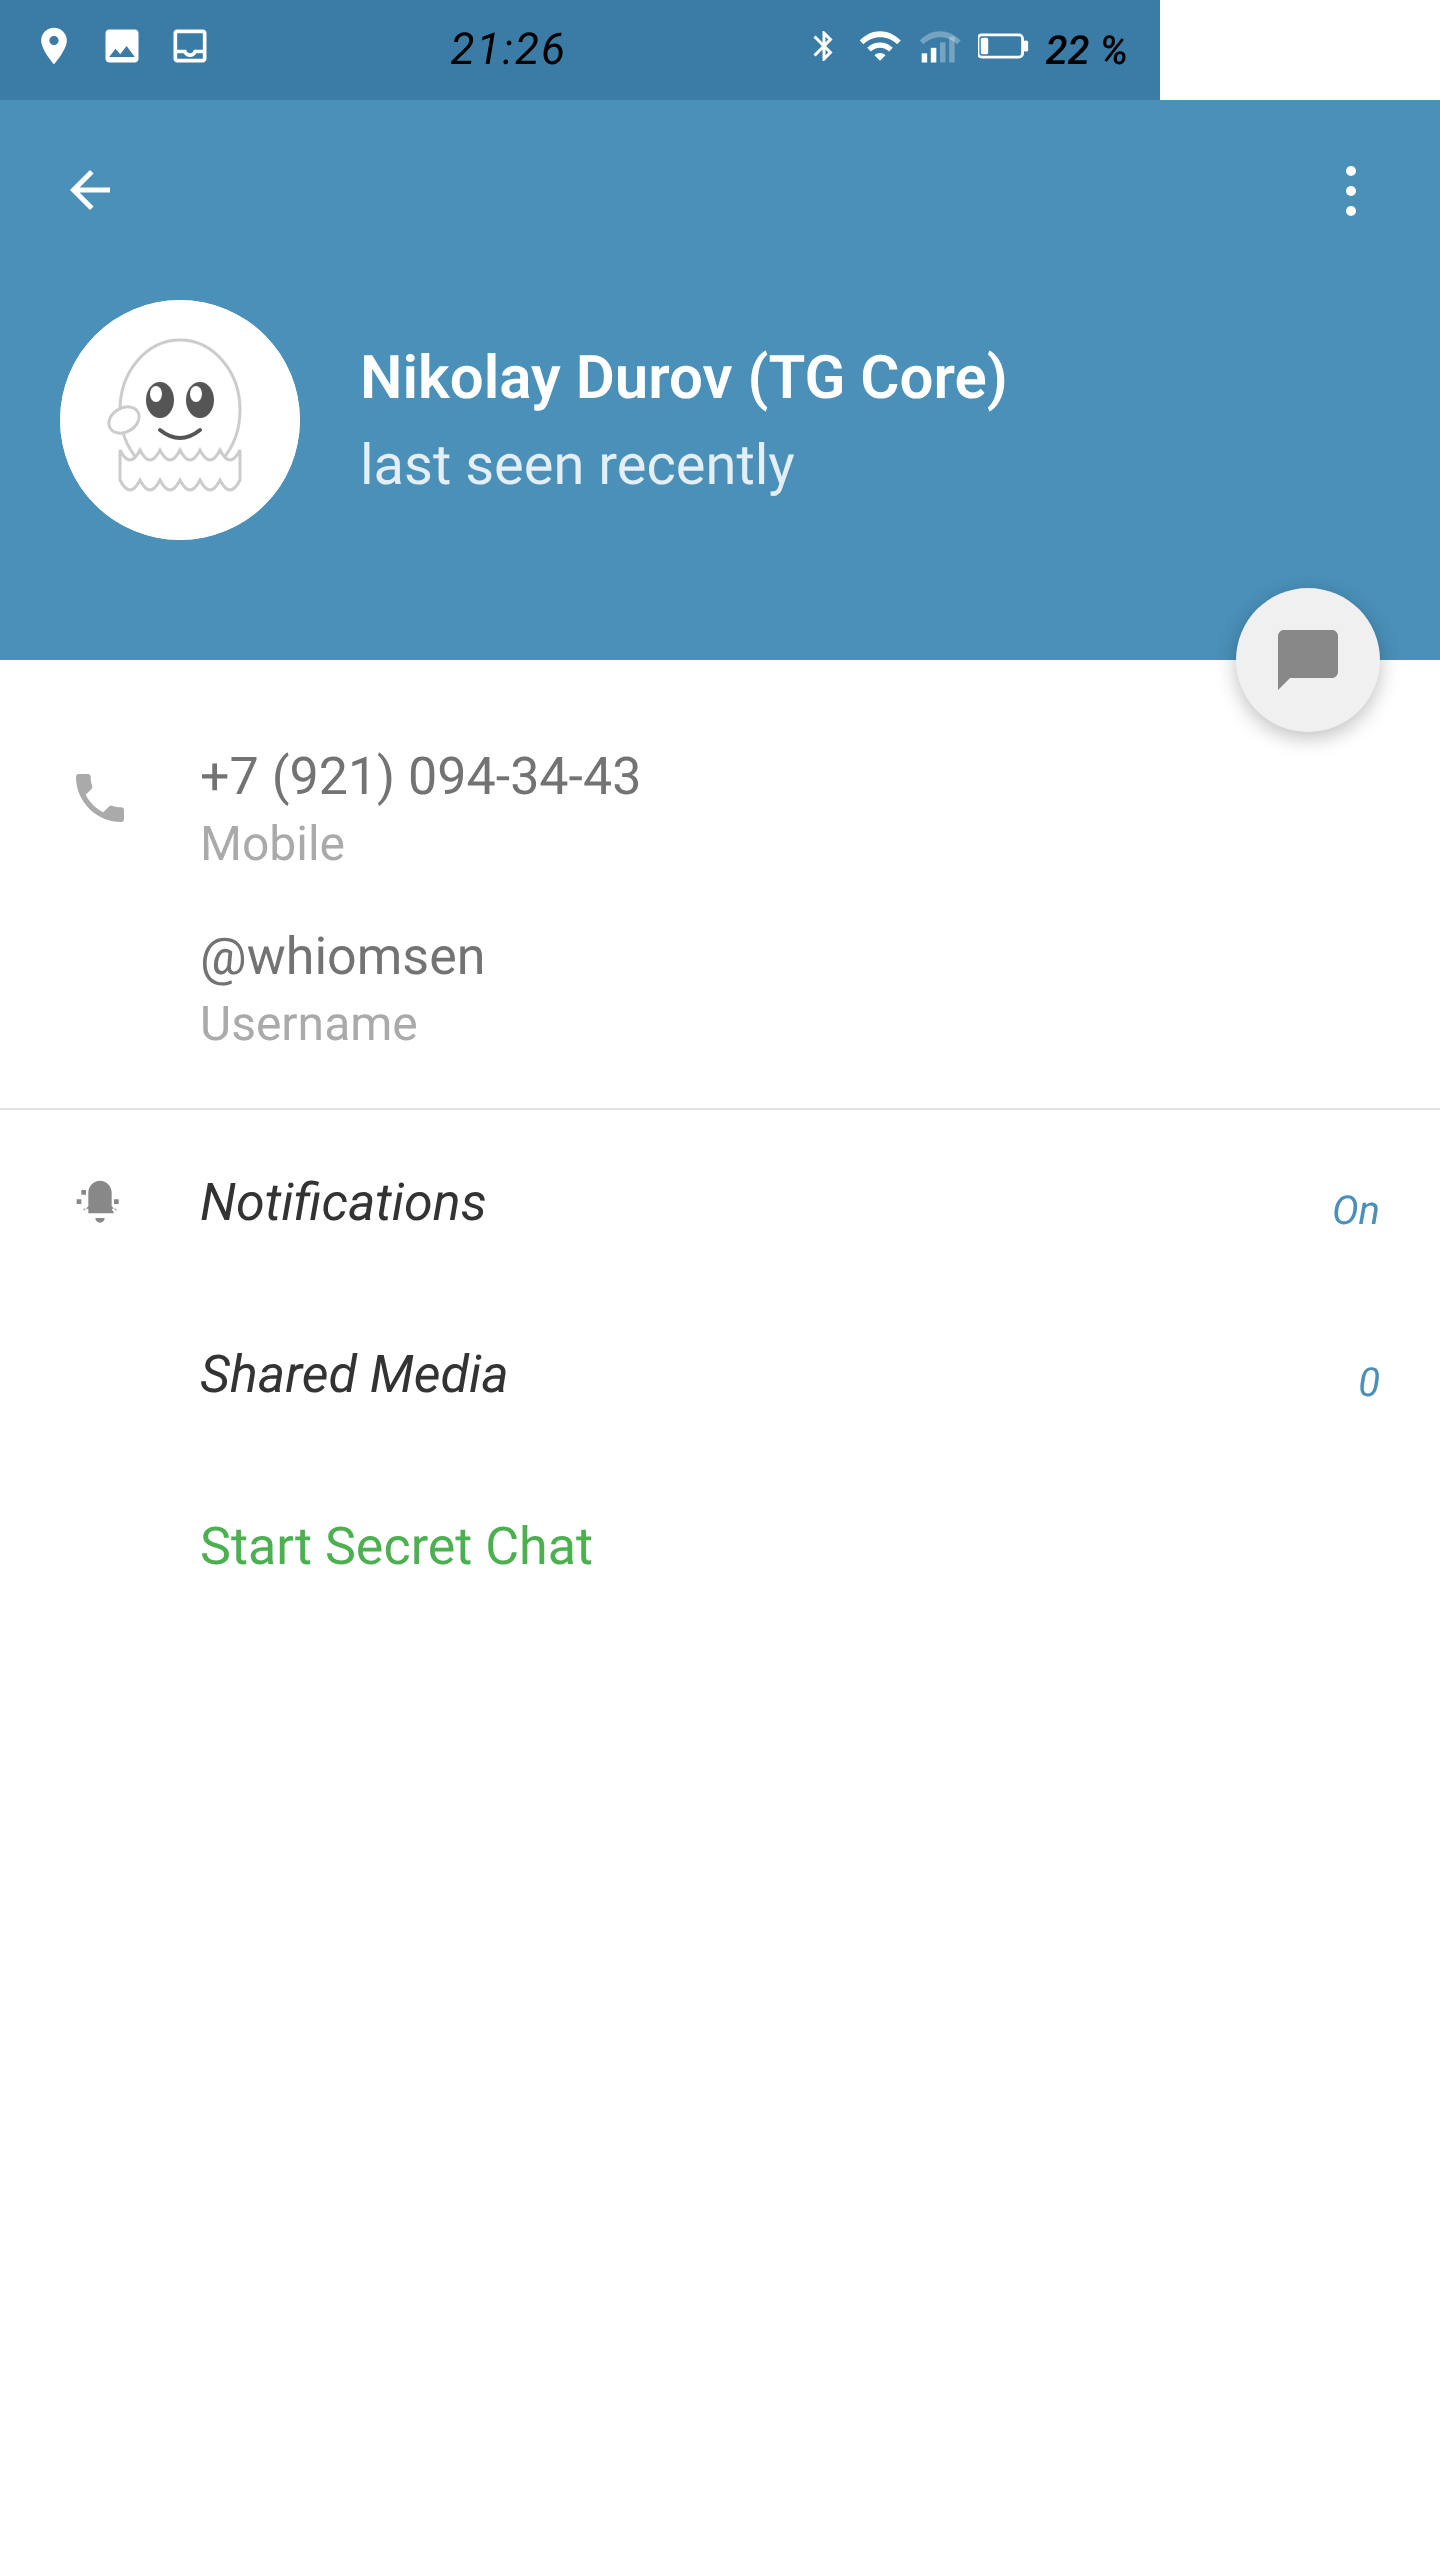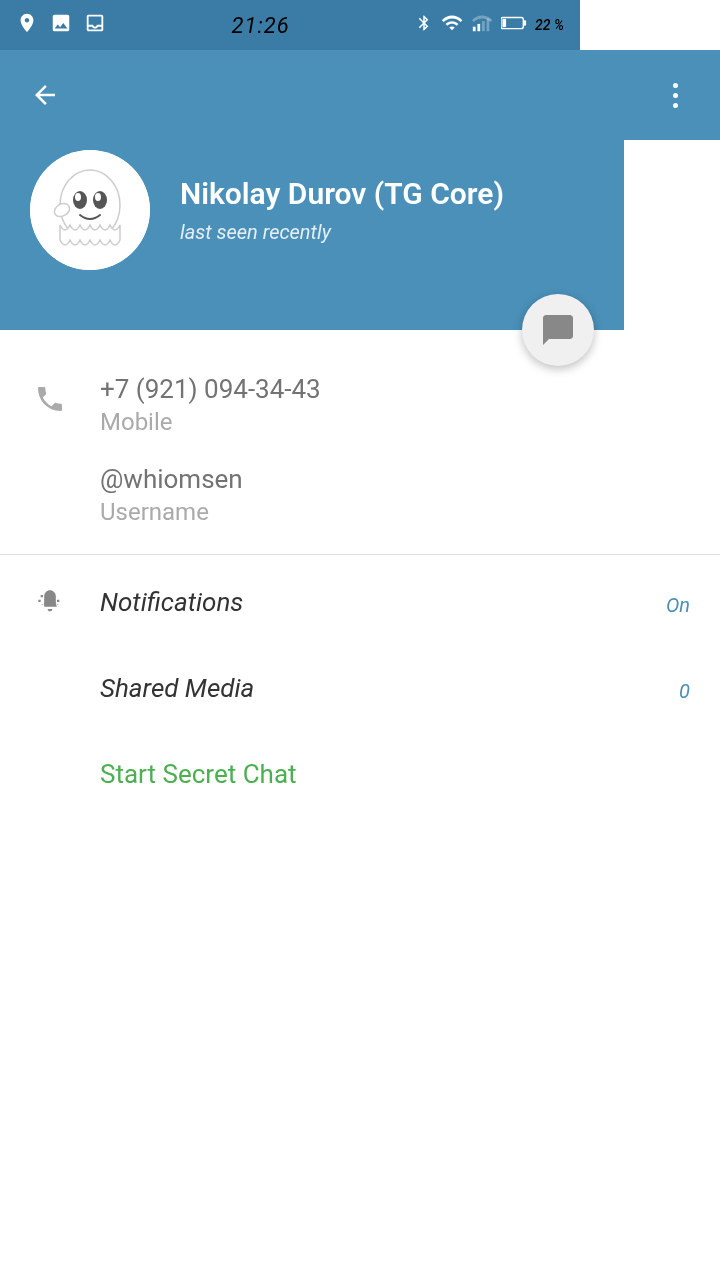--- a/index.html
+++ b/index.html
@@ -78,21 +78,21 @@
     }
     .dot {
       width: 5px;
       height: 5px;
       background: white;
       border-radius: 50%;
     }
 
     
     .profile-header {
-      width: 624px;
+      width: 720px;
       background: #4a90b8;
       padding: 10px 30px 60px 30px;
       display: flex;
       align-items: center;
       gap: 30px;
       position: relative;
     }
     .avatar-container {
       width: 120px;
       height: 120px;
@@ -113,22 +113,21 @@
     }
     .profile-name {
       color: white;
       font-size: 30px;
       font-weight: 600;
       line-height: 1.2;
       margin-bottom: 8px;
     }
     .profile-status {
       color: rgba(255,255,255,0.85);
-      font-size: 20px;
-      font-style: italic;
+      font-size: 28px;
     }
 
     
     .message-fab {
       position: absolute;
       right: 30px;
       bottom: -36px;
       width: 72px;
       height: 72px;
       border-radius: 36px;
@@ -283,21 +282,21 @@
         </svg>
     </span>
 
     <span>
       <svg width="26" height="20" viewBox="0 0 28 14" fill="none">
         <rect x="0" y="1" width="24" height="12" rx="2" stroke="white" stroke-width="1.5" fill="none"></rect>
         <rect x="24.5" y="4" width="2.5" height="6" rx="1" fill="white"></rect>
         <rect x="1.5" y="2.5" width="4" height="9" rx="1" fill="white"></rect>
       </svg>
     </span>
-    <span style="font-size:14px;">22 %</span>
+    <span style="font-size:20px;">22 %</span>
   </div>
 </div>
 
 <div class="nav-bar">
   <div class="nav-back">
     <svg width="30" height="30" viewBox="0 0 24 24" fill="white">
         <path d="M20 11H7.83l5.59-5.59L12 4l-8 8 8 8 1.41-1.41L7.83 13H20v-2z"></path>
       </svg>
   </div>
   <div class="nav-more">

